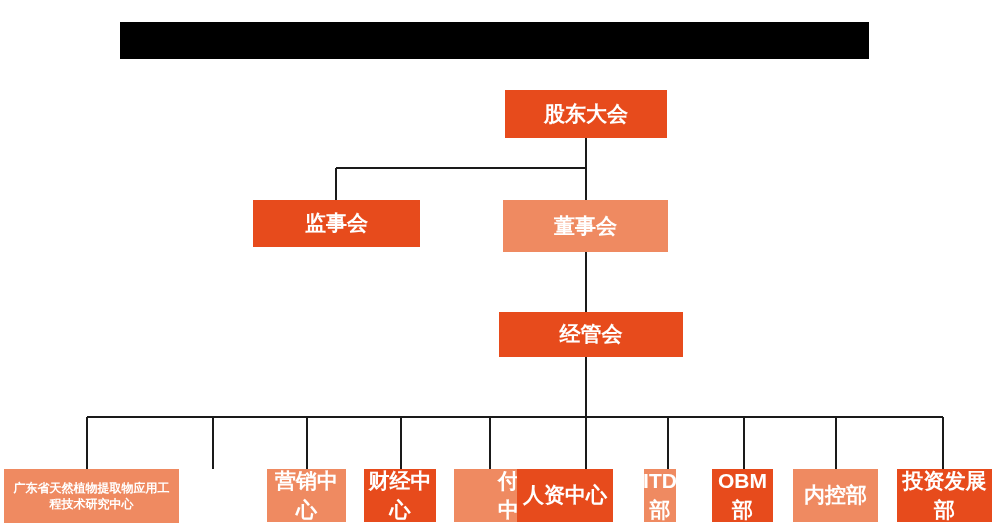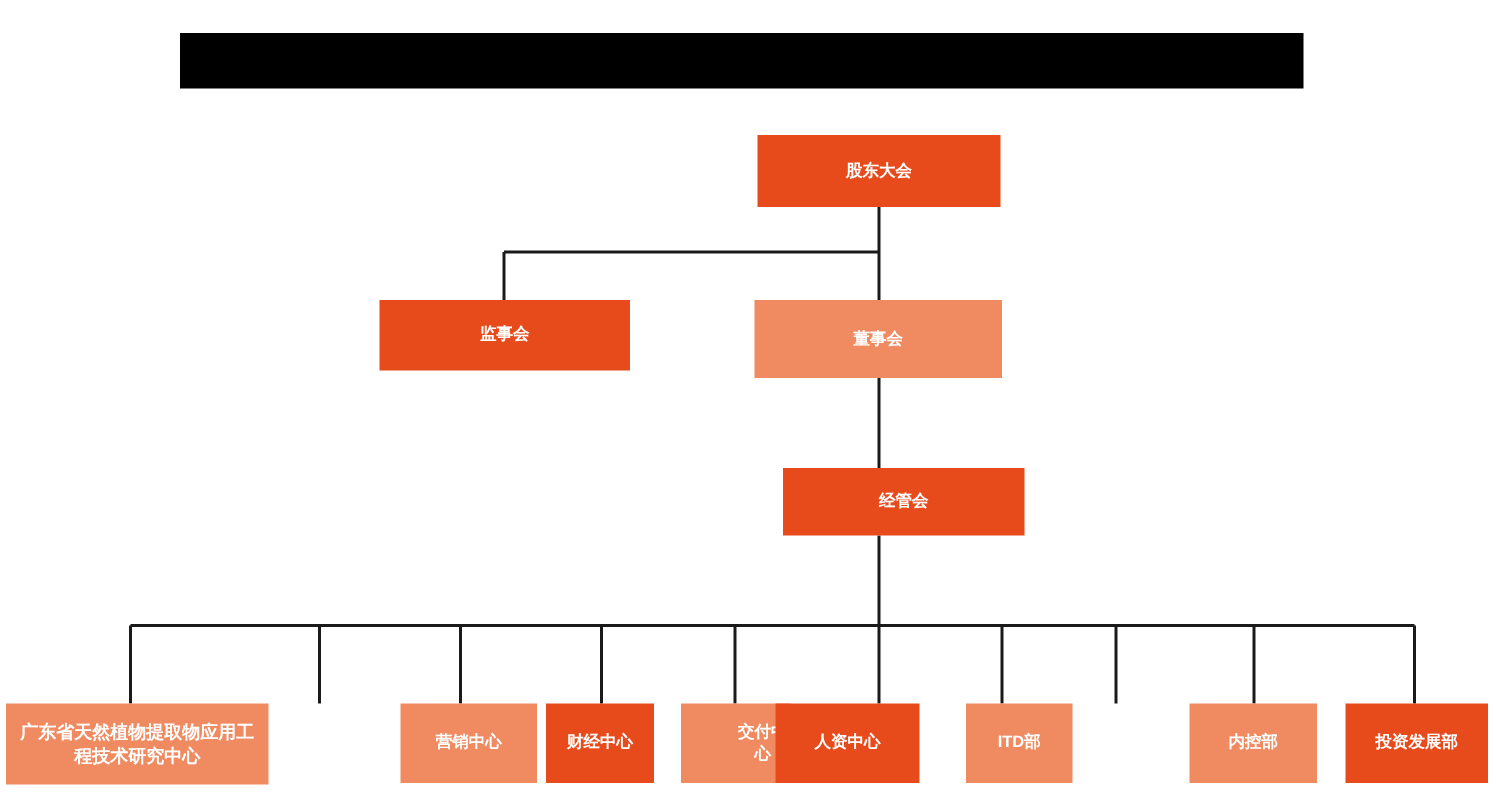--- a/index.html
+++ b/index.html
@@ -30,39 +30,39 @@
     height: 532px;
   }
   .node {
     position: absolute;
     display: flex;
     align-items: center;
     justify-content: center;
     text-align: center;
     color: #ffffff;
     font-weight: bold;
-    font-size: 11px;
+    font-size: 21px;
     line-height: 1.35;
   }
   .node[data-variant="dark"]  { background: #e74b1c; }
   .node[data-variant="light"] { background: #ef8a61; }
   
   .n-shareholders { left: 505px; top:  90px; width: 162px; height: 48px; }
   .n-supervisory  { left: 253px; top: 200px; width: 167px; height: 47px; }
   .n-board        { left: 503px; top: 200px; width: 165px; height: 52px; }
-  .n-management   { left: 522px; top: 312px; width: 161px; height: 45px; }
+  .n-management   { left: 499px; top: 312px; width: 184px; height: 45px; }
   
   .row4 { top: 469px; height: 53px; }
   .n-d0 { left:   4px; width: 175px; height: 54px; font-size: 12px; padding: 0 8px; }
   .n-d1 { left: 178px; width:  71px; }
-  .n-d2 { left: 267px; width:  91px; }
+  .n-d2 { left: 267px; width:  79px; }
   .n-d3 { left: 364px; width:  72px; }
   .n-d4 { left: 454px; width:  73px; padding-left: 36px; }
   .n-d5 { left: 517px; width:  96px; }
-  .n-d6 { left: 644px; width:  71px; }
+  .n-d6 { left: 644px; width:  32px; }
   .n-d7 { left: 712px; width:  61px; }
   .n-d8 { left: 793px; width:  85px; }
   .n-d9 { left: 897px; width:  95px; }
 </style>
 </head>
 <body>
 
 <div class="canvas">
 
   <div class="redacted-bar"></div>
@@ -98,16 +98,17 @@
   <div class="node n-board" data-variant="light">董事会</div>
 
   <div class="node n-management" data-variant="dark">经管会</div>
 
   <div class="node row4 n-d0" data-variant="light">广东省天然植物提取物应用工程技术研究中心</div>
   <div class="node row4 n-d2" data-variant="light">营销中心</div>
   <div class="node row4 n-d3" data-variant="dark">财经中心</div>
   <div class="node row4 n-d4" data-variant="light">交付中心</div>
   <div class="node row4 n-d5" data-variant="dark">人资中心</div>
   <div class="node row4 n-d6" data-variant="light">ITD部</div>
+  <div class="node row4 n-d7" data-variant="dark">OBM部</div>
   <div class="node row4 n-d8" data-variant="light">内控部</div>
   <div class="node row4 n-d9" data-variant="dark">投资发展部</div>
 
 </div>
 
 </body></html>

